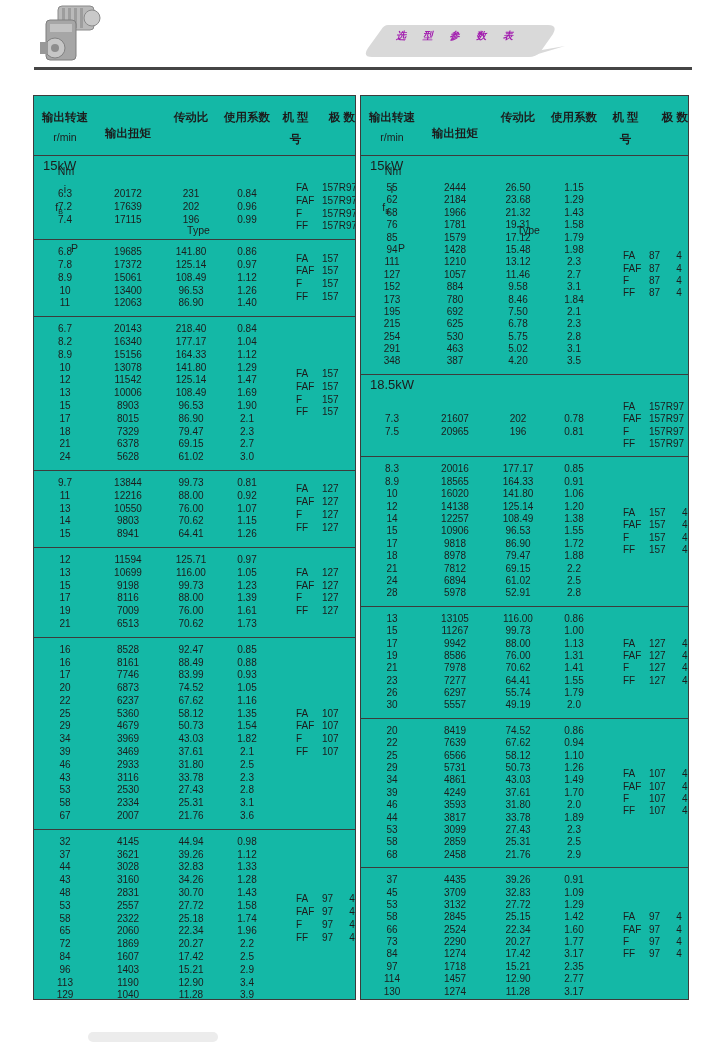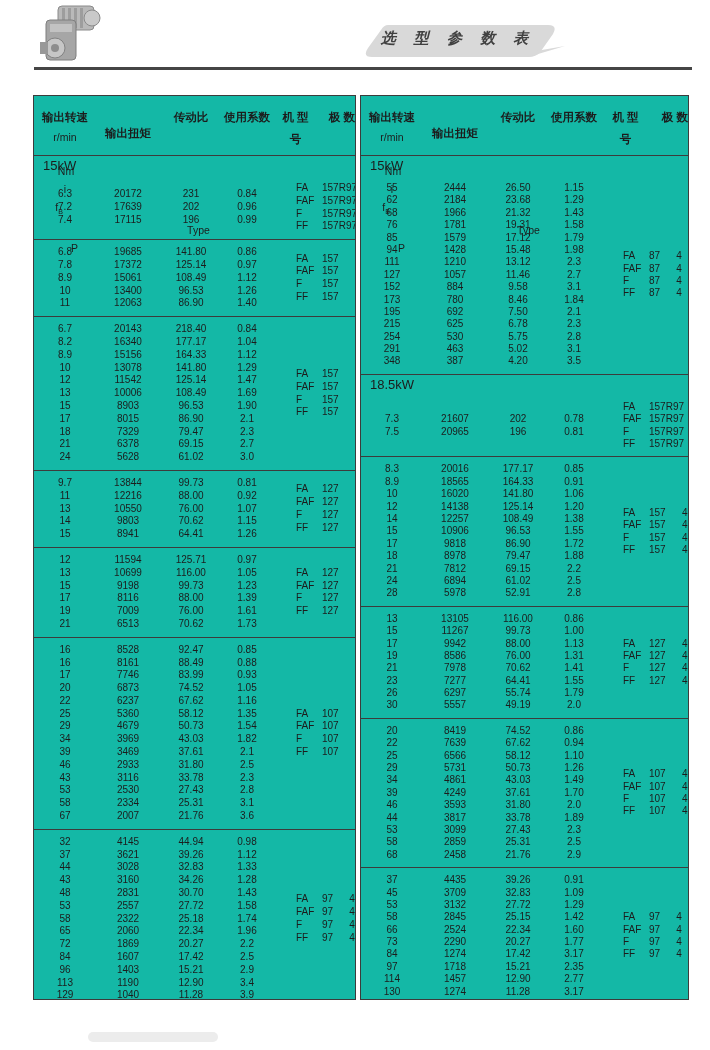--- a/index.html
+++ b/index.html
@@ -4,21 +4,21 @@
 <style>
   html,body{margin:0;padding:0;background:#fff;}
   .page{position:relative;width:710px;height:1050px;background:#ffffff;overflow:hidden;
         font-family:"Liberation Sans","DejaVu Sans",sans-serif;color:#1c1c1c;}
 
   
   .logo{position:absolute;left:28px;top:2px;width:78px;height:60px;}
   .banner{position:absolute;left:360px;top:23px;width:205px;height:36px;}
   .banner svg{position:absolute;left:0;top:0;}
   .banner-text{position:absolute;left:0;top:6px;width:196px;text-align:center;
-               font-size:15px;font-weight:bold;font-style:italic;letter-spacing:7px;color:#404040;}
+               font-size:10px;font-weight:bold;font-style:italic;letter-spacing:7px;color:#a21caf;}
   .divider{position:absolute;left:34px;top:67px;width:658px;height:3px;background:#454545;}
 
   
   .tbl{position:absolute;top:95px;height:905px;border:1px solid #3c3c3c;box-sizing:border-box;
        overflow:hidden;background:#14b8a6;}
   .tbl-left{left:33px;width:323px;}
   .tbl-right{left:360px;width:329px;}
 
   .thead{height:60px;border-bottom:1px solid #3c3c3c;box-sizing:border-box;padding-top:10px;}
   .hrow{display:flex;}

